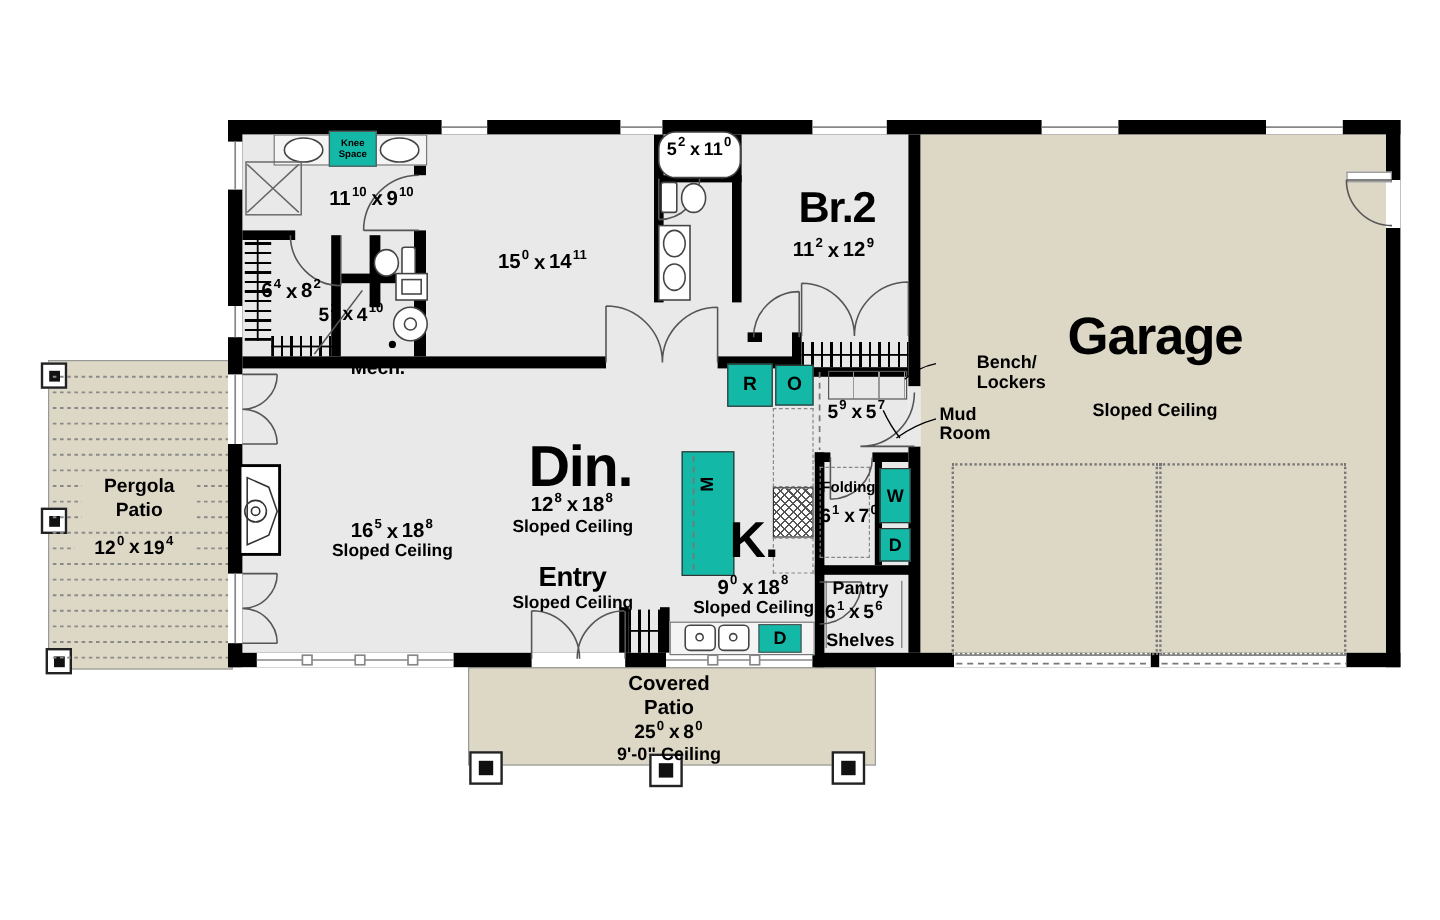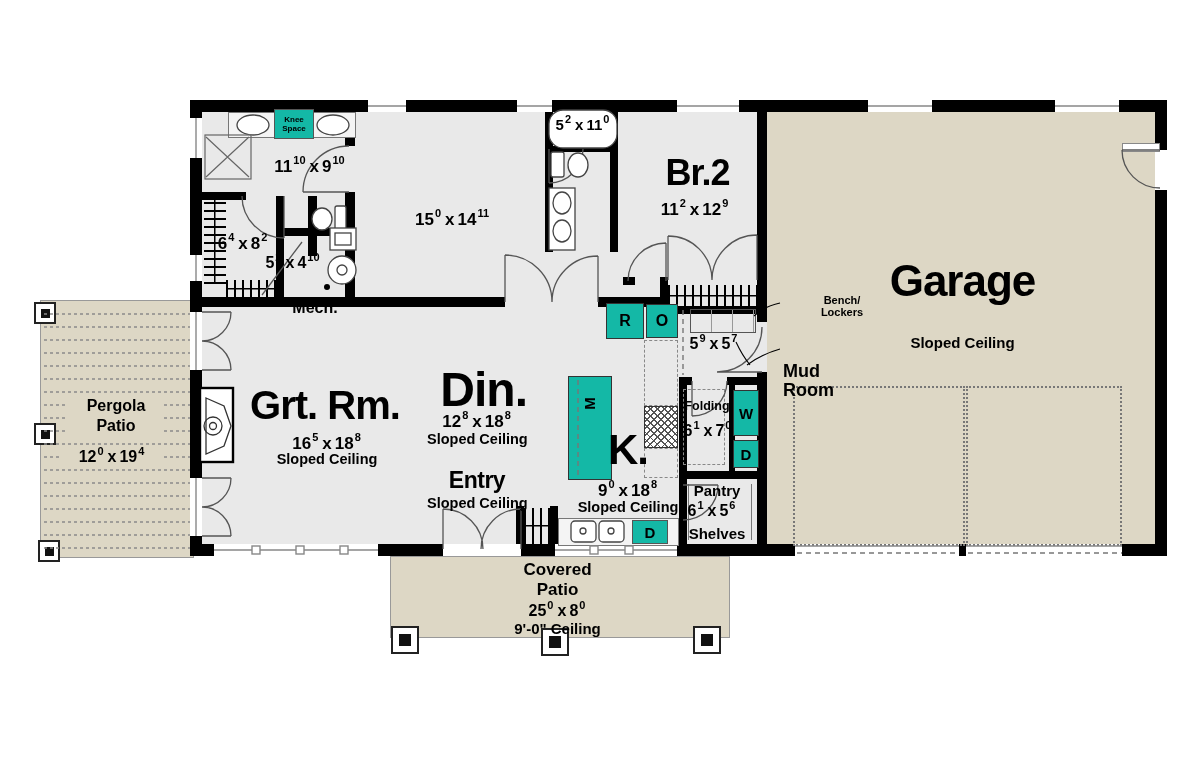--- a/index.html
+++ b/index.html
@@ -259,25 +259,25 @@
     <span>11</span><sup>2</sup><span class="xs">x</span><span>12</span><sup>9</sup>
   </div>
 
   <div class="lbl big" style="left:855px;top:258px;width:215px;font-size:44px;">
     <span>Garage</span>
   </div>
   <div class="lbl" style="left:855px;top:335px;width:215px;font-size:15px;">
     <span>Sloped Ceiling</span>
   </div>
 
-  <div class="lbl left" style="left:797px;top:295px;width:90px;font-size:11px;text-align:center;">
+  <div class="lbl left" style="left:814px;top:295px;width:90px;font-size:15px;">
     <span>Bench/</span><br>
     <span>Lockers</span>
   </div>
-  <div class="lbl left" style="left:783px;top:338px;width:70px;font-size:18px;margin-top:24px;">
+  <div class="lbl left" style="left:783px;top:338px;width:70px;font-size:15px;">
     <span>Mud</span><br>
     <span>Room</span>
   </div>
   <div class="dim" style="left:685px;top:333px;width:58px;font-size:16px;">
     <span>5</span><sup>9</sup><span class="xs">x</span><span>5</span><sup>7</sup>
   </div>
 
   <div class="lbl" style="left:678px;top:400px;width:58px;font-size:12.5px;">
     <span>Folding</span>
   </div>
@@ -308,23 +308,20 @@
   <div class="lbl big" style="left:427px;top:365px;width:100px;font-size:48px;text-align:right;">
     <span>Din.</span>
   </div>
   <div class="dim" style="left:425px;top:410px;width:104px;">
     <span>12</span><sup>8</sup><span class="xs">x</span><span>18</span><sup>8</sup>
   </div>
   <div class="lbl" style="left:427px;top:432px;width:100px;font-size:14.5px;">
     <span>Sloped Ceiling</span>
   </div>
 
-  <div class="lbl big" style="left:235px;top:384px;width:180px;font-size:40px;">
-    <span>Grt. Rm.</span>
-  </div>
   <div class="dim" style="left:262px;top:432px;width:130px;">
     <span>16</span><sup>5</sup><span class="xs">x</span><span>18</span><sup>8</sup>
   </div>
   <div class="lbl" style="left:262px;top:452px;width:130px;font-size:14.5px;">
     <span>Sloped Ceiling</span>
   </div>
 
   <div class="lbl" style="left:431px;top:468px;width:92px;font-size:23px;letter-spacing:-0.5px;">
     <span>Entry</span>
   </div>

